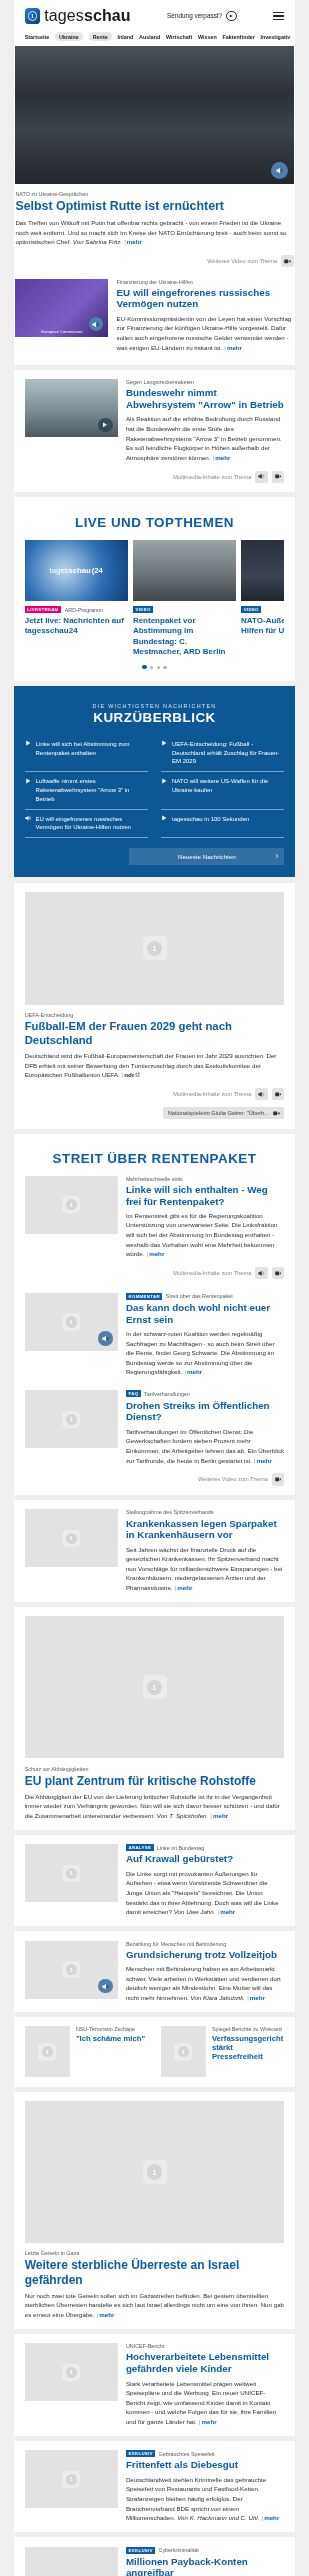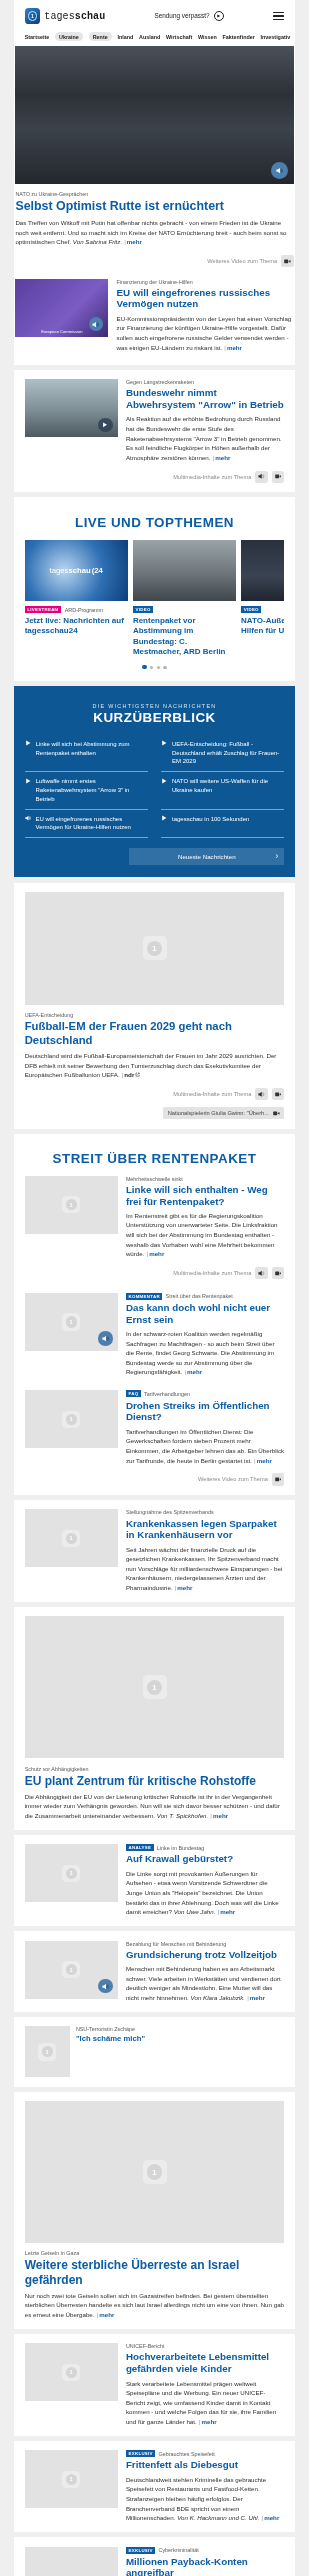--- a/index.html
+++ b/index.html
@@ -7,21 +7,21 @@
   .page { margin: 0 14.4px; }
   .card { background: #fff; margin-bottom: 5.2px; padding: 9.3px 10.3px; }
   .card.flush { padding-top: 0; }
   .gapless { margin-bottom: 0; }
 
   
   .hdr { display: flex; align-items: center; height: 32px; padding: 0 10.3px; background: #fff; }
   .logo { display: flex; align-items: center; gap: 4.1px; }
   .logo-box { width: 15.5px; height: 15.5px; border-radius: 3.6px; background: linear-gradient(145deg,#2e7fd0,#0a3f7d); display: grid; place-items: center; }
   .logo-globe { width: 9.3px; height: 9.3px; border-radius: 50%; border: 1px solid #cfe4f7; display: grid; place-items: center; color: #fff; font-size: 5.2px; font-weight: bold; }
-  .logo-word { font-size: 10px; color: #1a1a1a; letter-spacing: 0.1px; font-family: Liberation Mono, monospace; }
+  .logo-word { font-size: 16px; color: #1a1a1a; letter-spacing: 0.1px; }
   .logo-word b { font-weight: bold; }
   .hdr-mid { flex: 1; display: flex; align-items: center; justify-content: center; gap: 4.1px; font-size: 6.4px; color: #222; }
   .playring { width: 10.3px; height: 10.3px; border: 0.8px solid #222; border-radius: 50%; display: grid; place-items: center; font-size: 4.1px; color: #222; }
   .burger { width: 11.3px; display: flex; flex-direction: column; gap: 2.1px; }
   .burger i { height: 1.3px; background: #222; border-radius: 0.5px; }
 
   
   .nav { display: flex; align-items: center; gap: 5.7px; padding: 0 10.3px 5.2px 10.3px; background: #fff; font-size: 5.4px; font-weight: bold; color: #222; white-space: nowrap; overflow: hidden; }
   .nav a { color: #222; text-decoration: none; }
   .nav .pill { background: #e6e6e6; border-radius: 4.6px; padding: 1.5px 4.1px; }
@@ -536,20 +536,31 @@
             <span class="globe sm">
               <i>1</i>
             </span>
           </div>
           <div>
             <div class="topline">NSU-Terroristin Zschäpe</div>
             <div class="hl sm">"Ich schäme mich"</div>
           </div>
         </a>
 
+        <a href="#" class="mini" style="text-decoration:none">
+          <div class="ph sq">
+            <span class="globe sm">
+              <i>1</i>
+            </span>
+          </div>
+          <div>
+            <div class="topline">Spiegel-Berichte zu Wirecard</div>
+            <div class="hl sm">Verfassungsgericht stärkt Pressefreiheit</div>
+          </div>
+        </a>
 
     </div>
   </div>
 
   <div class="card">
     <div class="ph img-big" style="height:142px">
         <span class="globe">
           <i>1</i>
         </span>
       </div>

